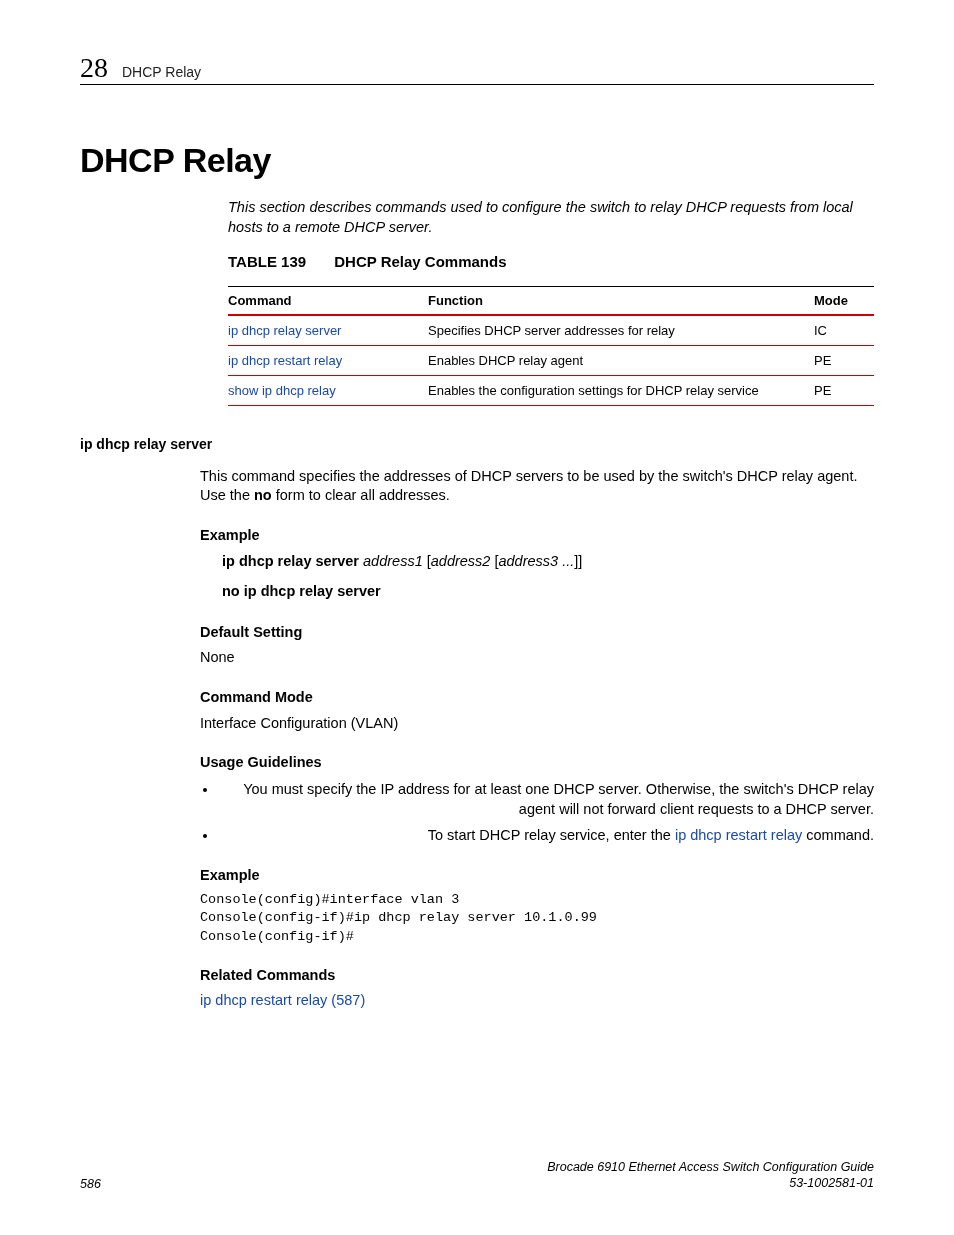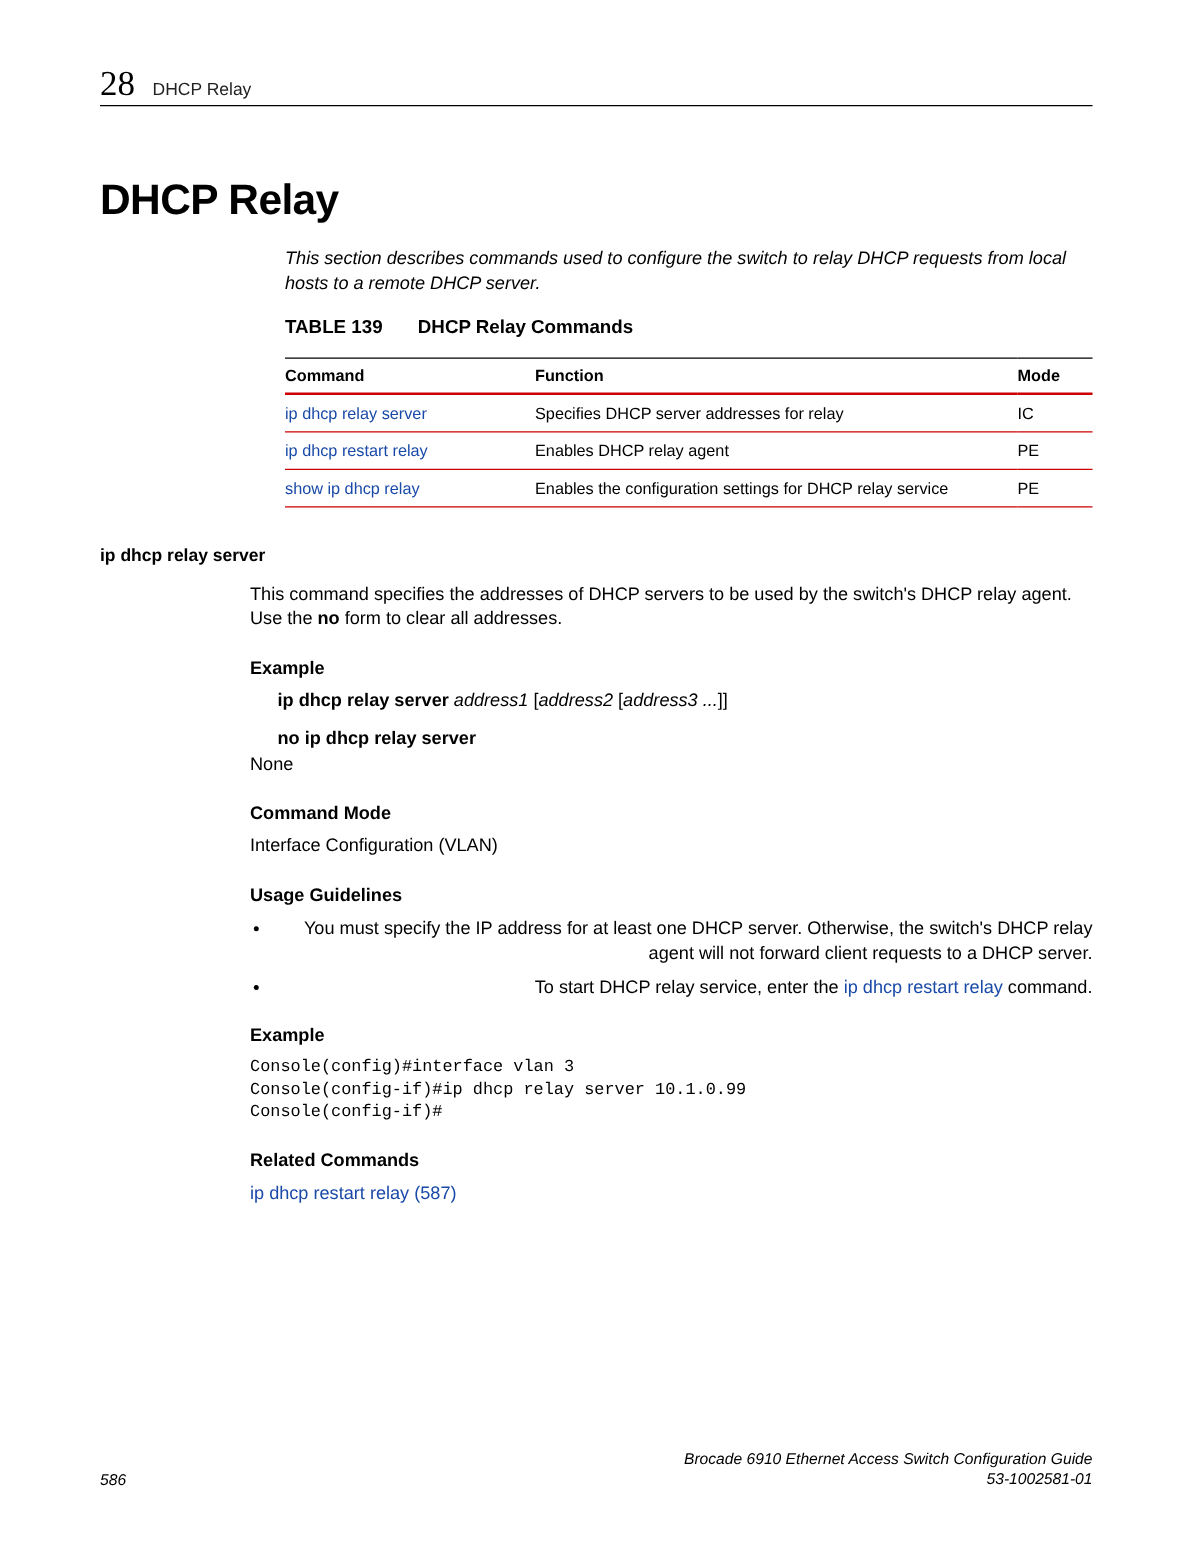--- a/index.html
+++ b/index.html
@@ -184,20 +184,21 @@
     <p>
       <span>This command specifies the addresses of DHCP servers to be used by the switch's DHCP relay agent. Use the </span><span class="bold">no</span><span> form to clear all addresses.</span>
     </p>
 
     <div class="sub-head">Example</div>
     <div class="syntax-line">
       <span class="bold">ip dhcp relay server </span><em>address1</em><span> [</span><em>address2</em><span> [</span><em>address3 ...</em><span>]]</span>
     </div>
     <div class="syntax-line bold" style="margin-top:8px;">no ip dhcp relay server</div>
 
+    <div class="sub-head">Default Setting</div>
     <div>None</div>
 
     <div class="sub-head">Command Mode</div>
     <div>Interface Configuration (VLAN)</div>
 
     <div class="sub-head">Usage Guidelines</div>
     <ul class="guide">
       <li>You must specify the IP address for at least one DHCP server. Otherwise, the switch's DHCP relay agent will not forward client requests to a DHCP server.</li>
       <li>
         <span>To start DHCP relay service, enter the </span><a class="link">ip dhcp restart relay</a><span> command.</span>

